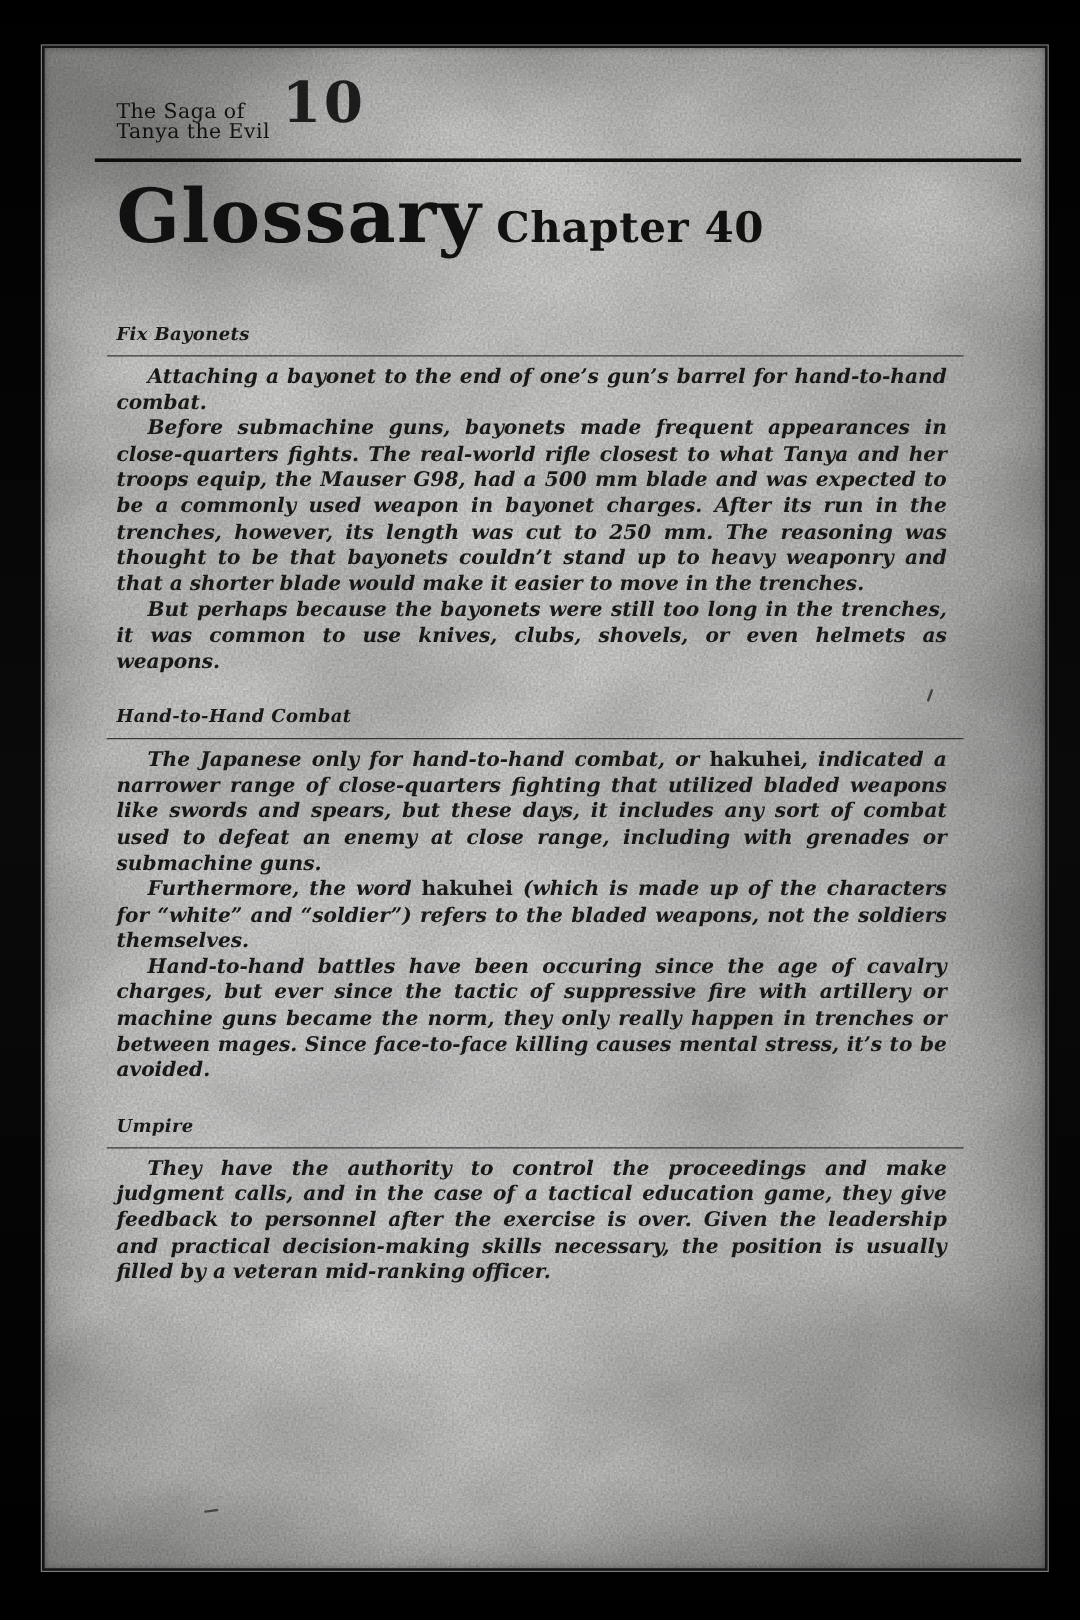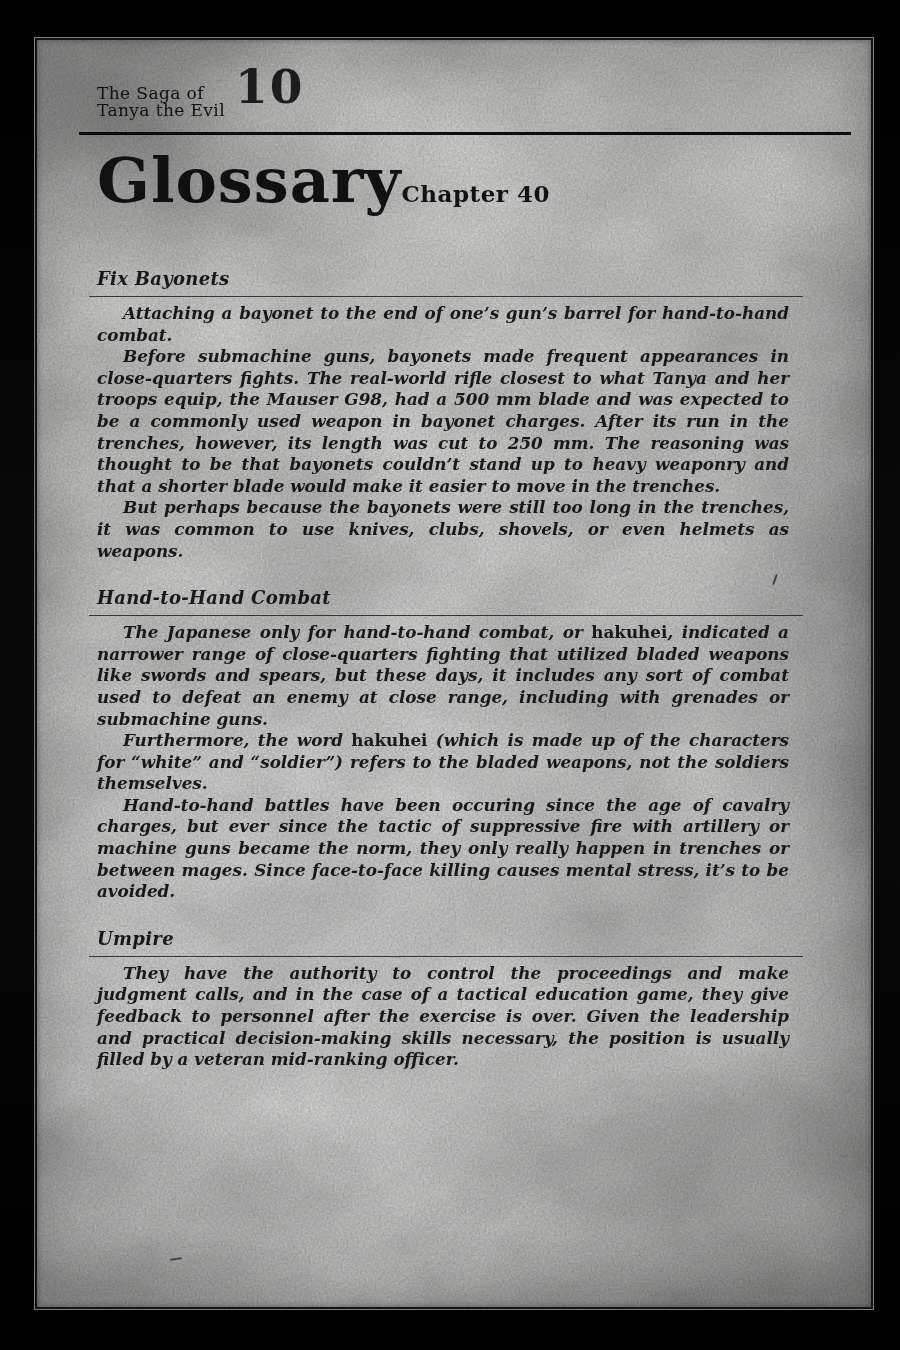--- a/index.html
+++ b/index.html
@@ -79,39 +79,40 @@
     color: #131313;
     font-weight: bold;
     text-align: right;
   }
   .page-title .main-title {
     font-size: 62px;
     line-height: 74px;
     letter-spacing: 1px;
   }
   .page-title .chapter {
-    font-size: 23px;
+    font-size: 35px;
+    margin-left: 12px;
     letter-spacing: 0.5px;
   }
   
   .content {
     position: absolute;
     left: 60px;
     top: 190px;
     width: 692px;
     font-style: italic;
     font-weight: bold;
     font-size: 16.8px;
     line-height: 21.6px;
     text-align: justify;
     color: #1b1b1b;
   }
   .content section { margin: 0; }
   .content h2 {
-    font-size: 18px;
+    font-size: 15px;
     line-height: 21px;
     margin: 25px -14px 0 -8px;
     padding: 0 0 7px 8px;
     border-bottom: 1px solid rgba(25,25,25,0.8);
     font-weight: bold;
     font-style: italic;
     letter-spacing: 0.3px;
   }
   .content section:first-child h2 { margin-top: 38px; }
   .content p {

